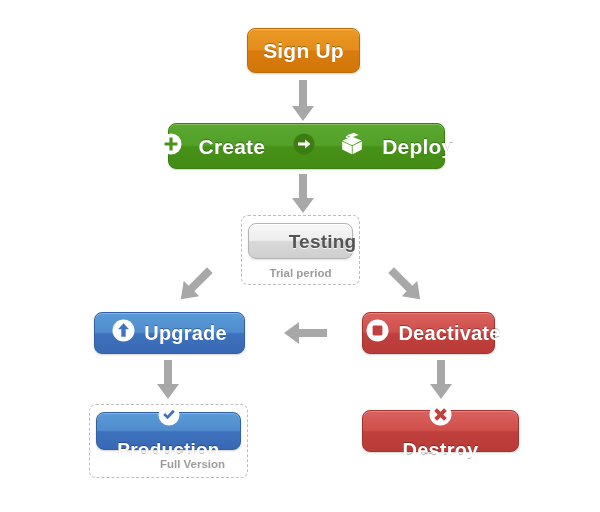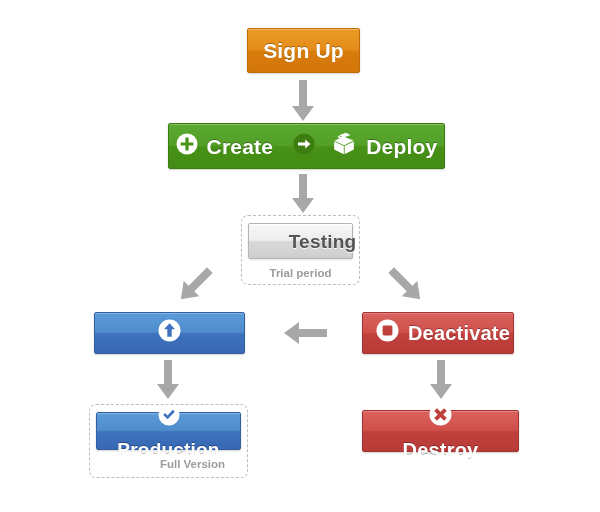--- a/index.html
+++ b/index.html
@@ -23,21 +23,21 @@
   }
 
   
   .btn {
     position: absolute;
     box-sizing: border-box;
     display: flex;
     align-items: center;
     justify-content: center;
     gap: 9px;
-    border-radius: 2px;
+    border-radius: 8px;
     color: #ffffff;
     font-weight: bold;
     letter-spacing: 0.2px;
     text-shadow: 0 -1px 0 rgba(0,0,0,0.30);
     user-select: none;
     white-space: nowrap;
   }
   .btn .lbl { line-height: 1; }
 
   
@@ -105,21 +105,21 @@
 <div id="canvas">
 
   <div class="btn btn-orange" style="left:247px; top:28px; width:113px; height:45px; font-size:21px;">
     <span class="lbl">Sign Up</span>
   </div>
 
   <svg class="arrow" style="left:288px; top:80px;" width="30" height="44" viewBox="0 0 30 44">
     <path d="M11 0 h8 v26 h7 L15 41 L4 26 h7 z" fill="#a8a8a8"></path>
   </svg>
 
-  <div class="btn btn-green" style="left:168px; top:123px; width:277px; height:46px; font-size:21px; gap:0;">
+  <div class="btn btn-green" style="left:168px; top:123px; width:277px; height:46px; font-size:21px; gap:8px;">
     <span class="icon" style="margin-right:9px;">
       <svg width="22" height="22" viewBox="0 0 22 22">
         <circle cx="11" cy="11" r="10.5" fill="#ffffff"></circle>
         <path d="M9.4 4.6h3.2v4.8h4.8v3.2h-4.8v4.8H9.4v-4.8H4.6V9.4h4.8z" fill="#4a941b"></path>
       </svg>
     </span>
     <span class="lbl">Create</span>
     <span class="icon" style="margin:0 16px 0 20px;">
       <svg width="22" height="22" viewBox="0 0 22 22">
         <circle cx="11" cy="11" r="10.5" fill="#3c7d11"></circle>
@@ -161,27 +161,28 @@
     </g>
   </svg>
 
   <div class="btn btn-blue" style="left:94px; top:312px; width:151px; height:42px; font-size:20px;">
     <span class="icon">
       <svg width="23" height="23" viewBox="0 0 23 23">
         <circle cx="11.5" cy="11.5" r="11" fill="#ffffff"></circle>
         <path d="M11.5 4.2 L17 10.3 h-3.3 v7.4 h-4.4 v-7.4 H6 z" fill="#3f73be"></path>
       </svg>
     </span>
+    <span class="lbl">Upgrade</span>
   </div>
 
   <svg class="arrow" style="left:281px; top:320px;" width="48" height="26" viewBox="0 0 48 26">
     <path d="M46 9 v8 H18 v7 L3 13 L18 2 v7 z" fill="#a8a8a8"></path>
   </svg>
 
-  <div class="btn btn-red" style="left:362px; top:312px; width:152px; height:42px; font-size:20px;padding-left:10px;">
+  <div class="btn btn-red" style="left:362px; top:312px; width:133px; height:42px; font-size:20px;padding-left:10px;">
     <span class="icon">
       <svg width="23" height="23" viewBox="0 0 23 23">
         <circle cx="11.5" cy="11.5" r="11" fill="#ffffff"></circle>
         <rect x="6.6" y="6.6" width="9.8" height="9.8" rx="1.4" fill="#bf403c"></rect>
       </svg>
     </span>
     <span class="lbl">Deactivate</span>
   </div>
 
   <svg class="arrow" style="left:153px; top:360px;" width="30" height="42" viewBox="0 0 30 42">

